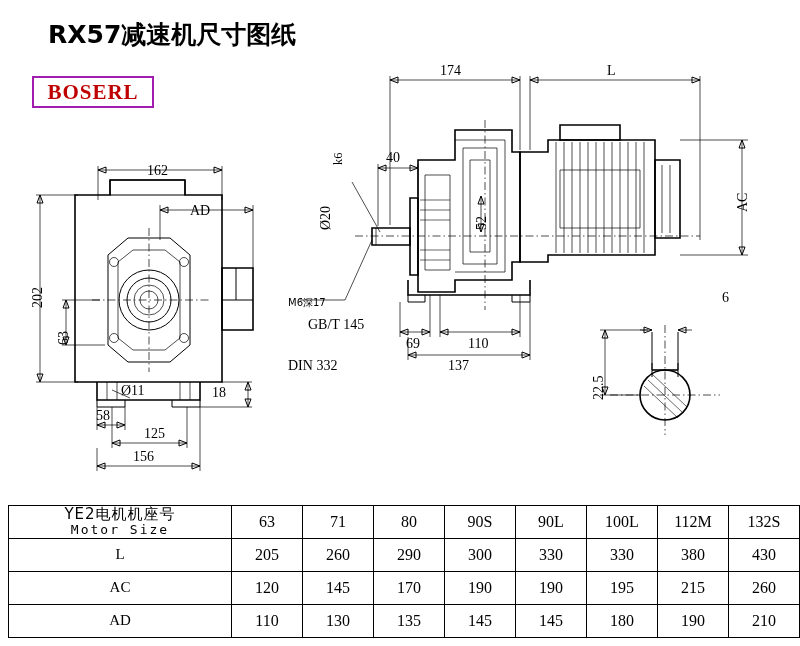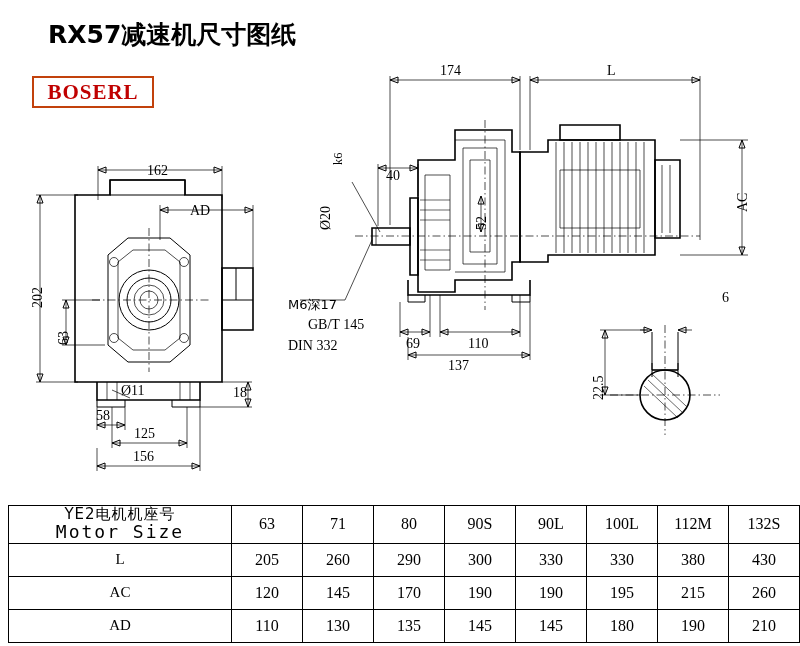--- a/index.html
+++ b/index.html
@@ -18,21 +18,21 @@
     font-size:25px;font-weight:bold;
     font-family:"DejaVu Sans", sans-serif;
     letter-spacing:0px;
     color:#000;
     white-space:nowrap;
   }
   
   .logo{
     position:absolute;left:32px;top:76px;
     width:118px;height:28px;
-    border:2px solid #c2410c;
+    border:2px solid #a21caf;
     display:flex;align-items:center;justify-content:center;
     background:#fff;
     text-align:center;
   }
   .logo span{
     font-family:"Liberation Serif", serif;
     font-size:21px;font-weight:bold;color:#c00000;
     letter-spacing:1px;
   }
 
@@ -64,21 +64,21 @@
   .tbl td{
     border:1px solid #000;
     text-align:center;
     font-size:16px;
     height:30px;
     color:#000;
   }
   .tbl td.hdr{width:220px;line-height:1.05;font-size:15px;}
   .tbl td.val{width:68px;}
   .hdr .cn{font-family:"DejaVu Sans", sans-serif;font-size:15px;letter-spacing:1px;}
-  .hdr .en{font-family:"DejaVu Sans Mono", monospace;font-size:18px;letter-spacing:2px;}
+  .hdr .en{font-family:"DejaVu Sans Mono", monospace;font-size:13px;letter-spacing:2px;}
 </style>
 </head>
 <body>
 
 <div class="root">
 
   <div class="title">RX57减速机尺寸图纸</div>
 
   <div class="logo">
     <span>BOSERL</span>
@@ -259,38 +259,38 @@
       <path class="ln" d="M605,330 l-3,8 h6 z" fill="#000"></path>
       <path class="ln" d="M605,395 l-3,-8 h6 z" fill="#000"></path>
     </g>
   </svg>
 
   <div class="lbl" style="left:147px;top:163px;">162</div>
   <div class="lbl" style="left:190px;top:203px;">AD</div>
   <div class="lbl vert" style="left:30px;top:308px;">202</div>
   <div class="lbl vert" style="left:56px;top:345px;">63</div>
   <div class="lbl" style="left:96px;top:408px;">58</div>
-  <div class="lbl" style="left:134px;top:426px;">125</div>
+  <div class="lbl" style="left:144px;top:426px;">125</div>
   <div class="lbl" style="left:133px;top:449px;">156</div>
-  <div class="lbl" style="left:233px;top:385px;">18</div>
+  <div class="lbl" style="left:212px;top:385px;">18</div>
   <div class="lbl" style="left:121px;top:383px;">Ø11</div>
 
   <div class="lbl" style="left:440px;top:63px;">174</div>
   <div class="lbl" style="left:607px;top:63px;">L</div>
-  <div class="lbl" style="left:386px;top:150px;margin-top:18px;">40</div>
+  <div class="lbl" style="left:386px;top:150px;">40</div>
   <div class="lbl vert" style="left:318px;top:230px;">Ø20</div>
   <div class="lbl vert small" style="left:331px;top:165px;">k6</div>
   <div class="lbl vert" style="left:474px;top:230px;">52</div>
   <div class="lbl vert" style="left:735px;top:212px;">AC</div>
   <div class="lbl" style="left:406px;top:336px;">69</div>
   <div class="lbl" style="left:468px;top:336px;">110</div>
   <div class="lbl" style="left:448px;top:358px;">137</div>
-  <div class="lbl" style="left:288px;top:296px;font-family:'DejaVu Sans',sans-serif;font-size:13px;">M6深17</div>
+  <div class="lbl" style="left:288px;top:296px;font-family:'DejaVu Sans',sans-serif;font-size:10px;">M6深17</div>
   <div class="lbl" style="left:288px;top:317px;margin-left:20px;">GB/T 145</div>
-  <div class="lbl" style="left:288px;top:338px;">DIN 332</div>
+  <div class="lbl" style="left:288px;top:358px;">DIN 332</div>
 
   <div class="lbl" style="left:722px;top:290px;">6</div>
   <div class="lbl vert" style="left:591px;top:400px;">22.5</div>
 
   <table class="tbl">
     <tbody>
       <tr>
         <td class="hdr">
           <div class="cn">YE2电机机座号</div>
           <div class="en">Motor Size</div>

